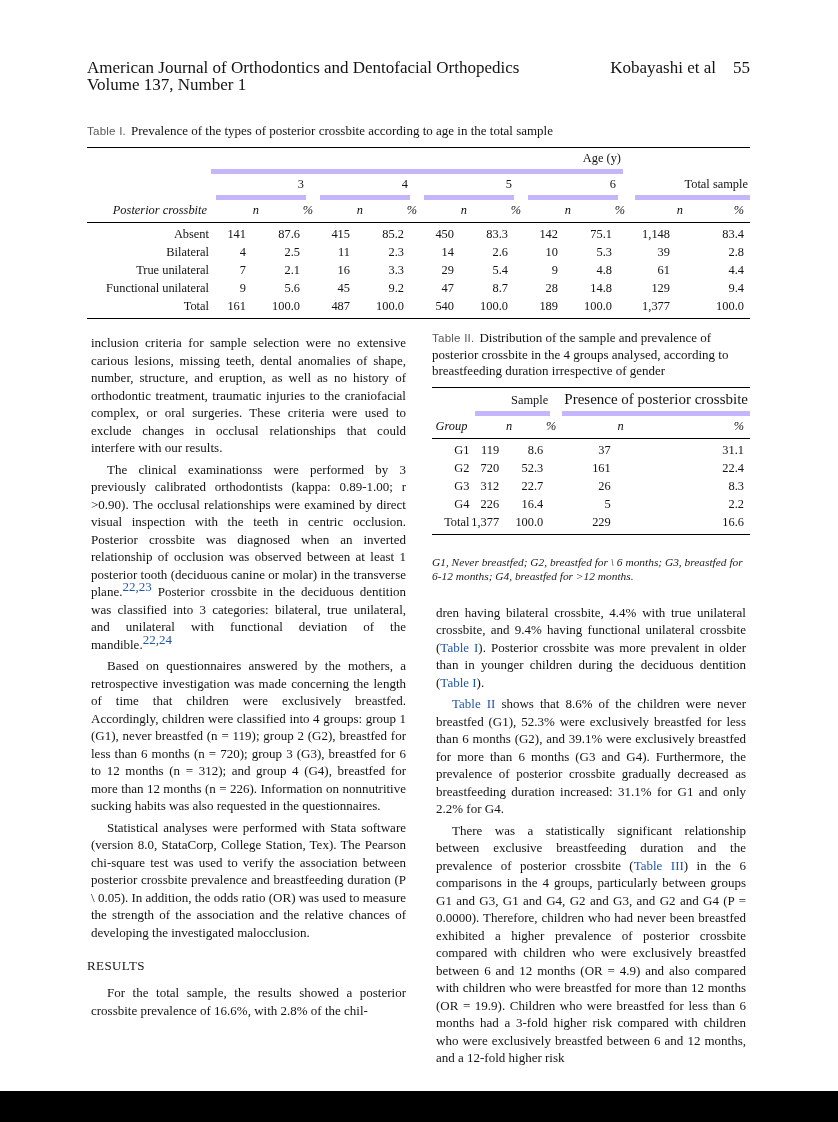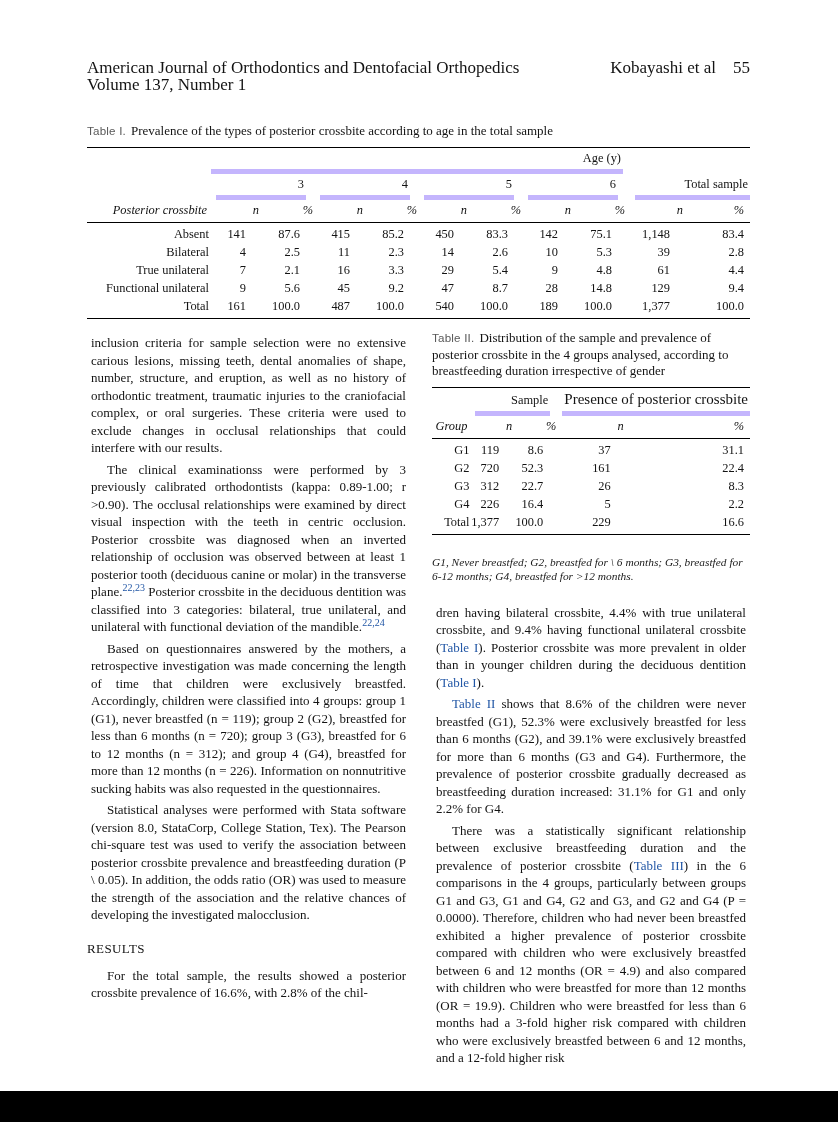--- a/index.html
+++ b/index.html
@@ -43,21 +43,21 @@
   .footnote{font-size:11.4px;font-style:italic;line-height:14.6px;margin-top:20px;color:#1a1a1a}
 
   
   .col{position:absolute;top:330px}
   .left-col{left:87px;width:323px}
   .right-col{left:432px;width:318px}
   .col p{margin:4px;font-size:13px;line-height:17.5px;text-align:justify}
   .col p.indent{text-indent:16px}
   .link{color:#2156a5}
   span.link{cursor:pointer}
-  sup.link{font-size:10px;line-height:0}
+  sup.link{font-size:13px;line-height:0}
   .results{font-size:13px;font-weight:400;letter-spacing:.4px;margin:17px 0 10px}
 
   .bottom-bar{position:absolute;left:0;top:1091px;width:838px;height:31px;background:#000}
 </style>
 </head>
 <body>
 
 <div class="page">
 
   <header class="running-head">

